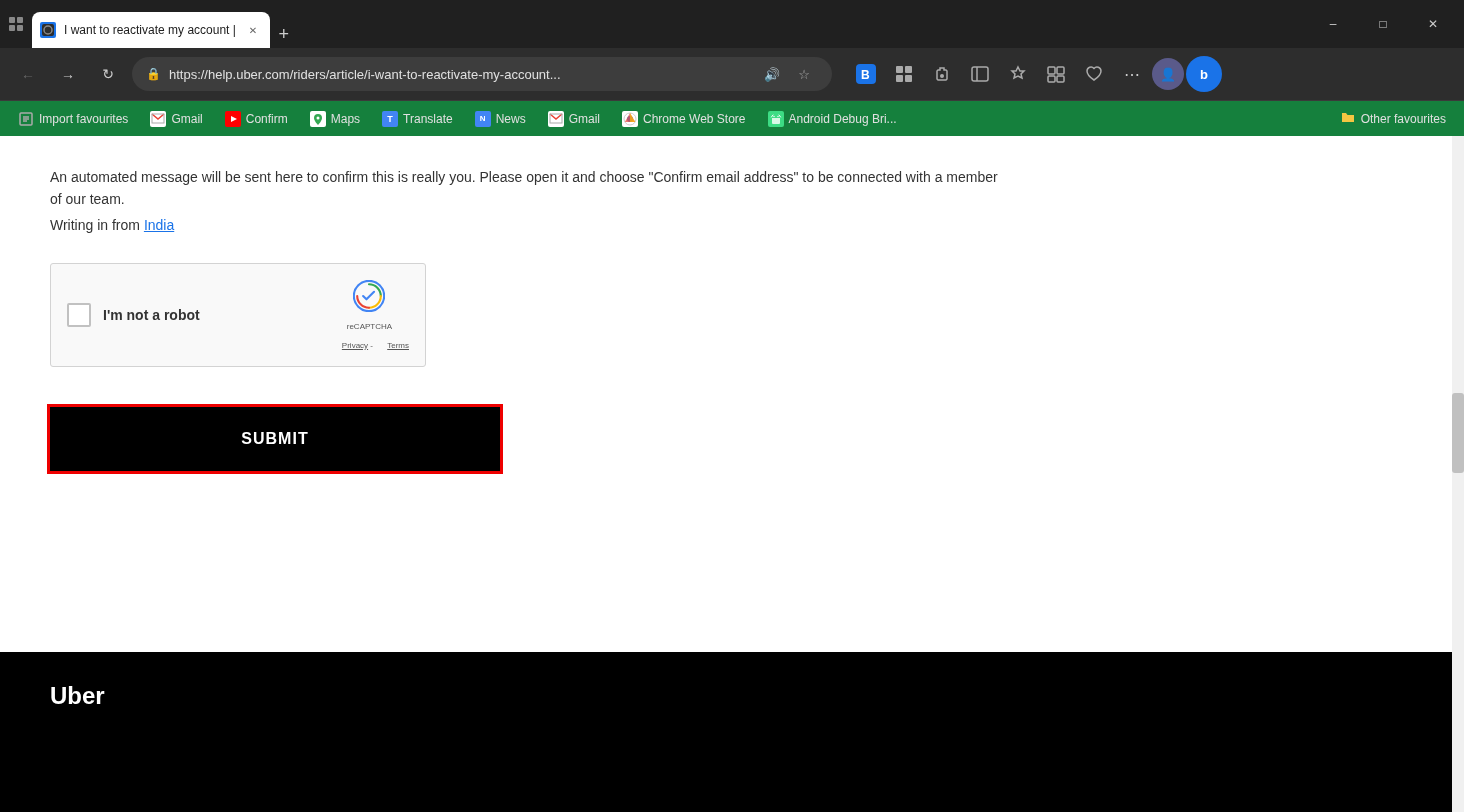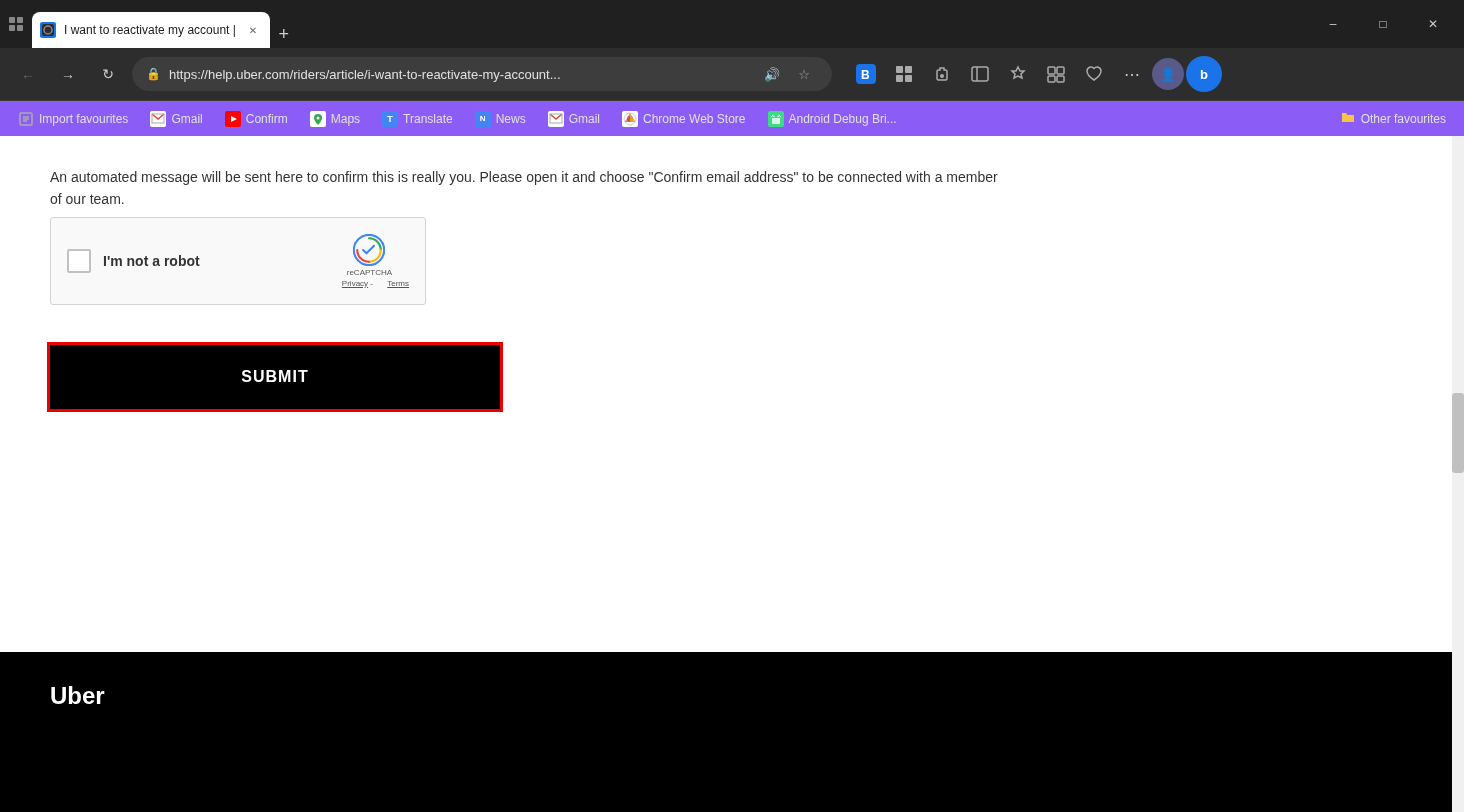--- a/index.html
+++ b/index.html
@@ -143,21 +143,21 @@
       width: 36px; height: 36px;
       border-radius: 50%;
       background: #1a73e8;
       display: flex; align-items: center; justify-content: center;
       color: #fff; font-size: 14px; font-weight: bold; cursor: pointer;
     }
 
     
     .bookmarks-bar {
       height: 36px;
-      background: #8b5cf6;
+      background: #15803d;
       display: flex;
       align-items: center;
       padding: 0 8px;
       gap: 2px;
       border-top: 1px solid #3a3a3a;
     }
     .bookmark-item {
       display: flex;
       align-items: center;
       gap: 5px;
@@ -278,21 +278,21 @@
 
     .captcha-label {
       font-size: 14px;
       color: #333;
     }
 
     .captcha-right {
       display: flex;
       flex-direction: column;
       align-items: center;
-      gap: 2px;
+      gap: 10px;
       margin-left: 44px;
     }
 
     .recaptcha-text {
       font-size: 8px;
       color: #555;
       text-align: center;
     }
 
     .recaptcha-links {
@@ -530,20 +530,24 @@
     </div>
     <span>Other favourites</span>
   </div>
 </div>
 
 <div class="page-content">
   <div class="main-area">
     <div class="page-body">
       <div class="content-section">
         <p class="automated-msg">An automated message will be sent here to confirm this is really you. Please open it and choose "Confirm email address" to be connected with a member of our team.</p>
+        <p class="writing-from">
+          <span>Writing in from</span>
+          <a href="#"> India</a>
+        </p>
 
         <div class="captcha-wrapper">
           <div class="captcha-left">
             <div class="captcha-checkbox"></div>
             <label class="captcha-label">I'm not a robot</label>
           </div>
           <div class="captcha-right">
             <svg class="recaptcha-icon-svg" viewBox="0 0 38 38" fill="none">
               <circle cx="19" cy="19" r="18" stroke="#4285f4" stroke-width="2.5" fill="none"></circle>
               <path d="M12 19l4 4 9-9" stroke="#4285f4" stroke-width="2.5" stroke-linecap="round" stroke-linejoin="round" fill="none"></path>

